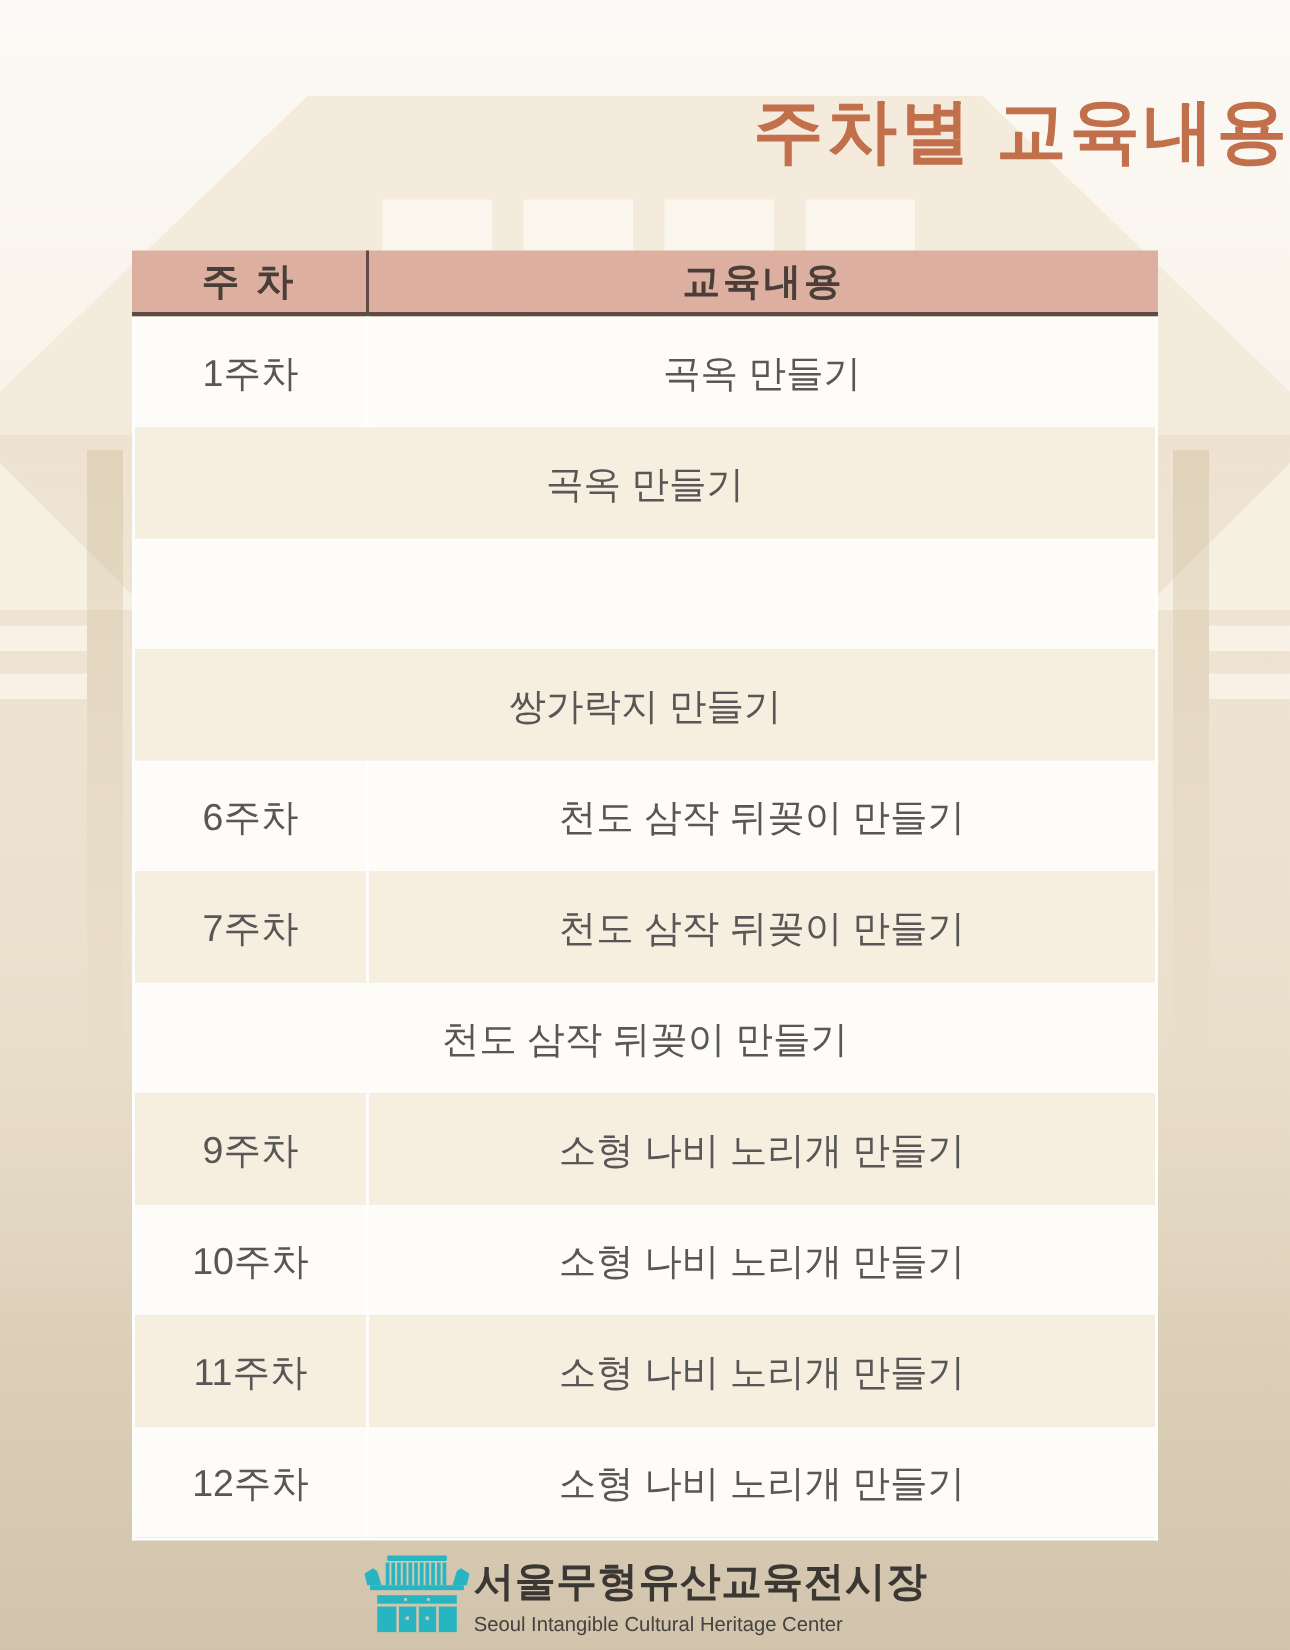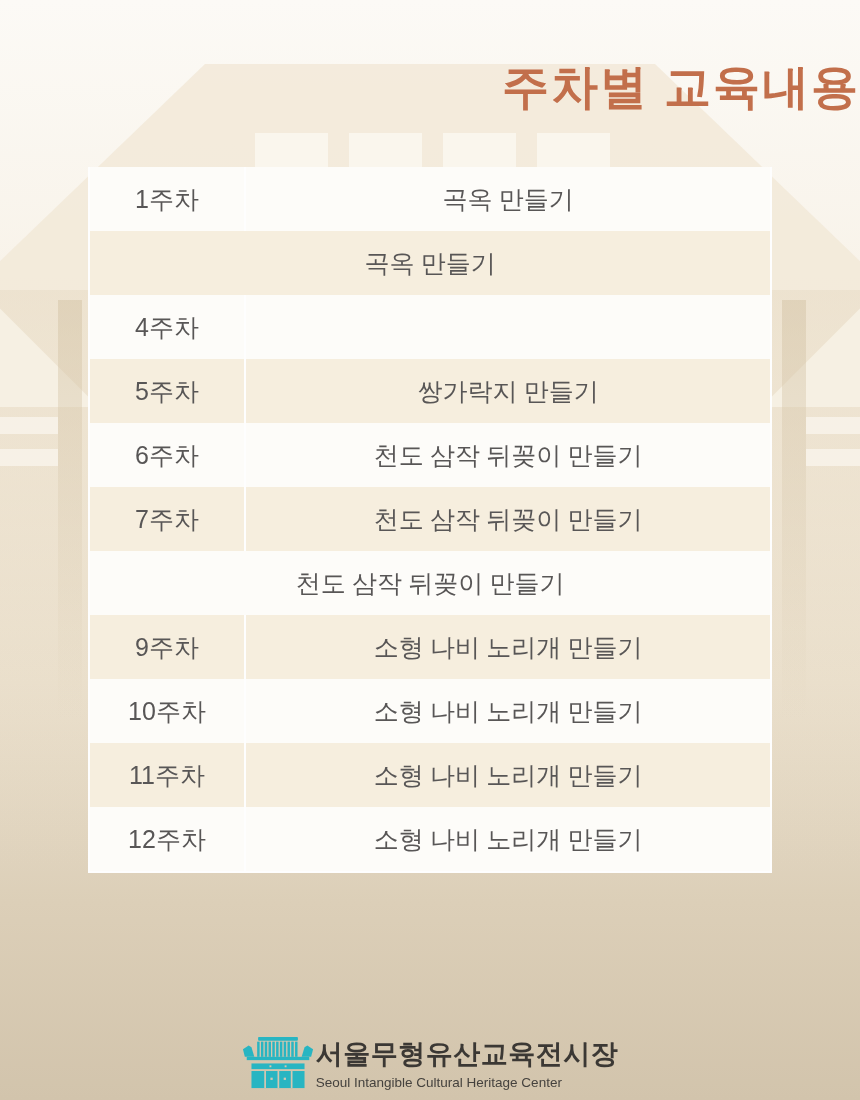--- a/index.html
+++ b/index.html
@@ -54,28 +54,28 @@
   .th {
     display:flex; align-items:center; justify-content:center;
     font-size:25px; font-weight:bold; color:#4a3e38; letter-spacing:2px;
   }
   .th-week { width:158px; border-right:2px solid #5d4c43; box-sizing:border-box; }
   .th-content { flex:1; }
   .tbody {
     border-left:2px solid #fefefe; border-right:2px solid #fefefe; border-bottom:2px solid #fefefe;
     box-sizing:border-box;
   }
-  .row { display:flex; height:64px; background:#fdfcf9; }
+  .row { display:flex; height:74px; background:#fdfcf9; }
   .row:nth-child(even) { background:#f6eede; }
   .cell {
     display:flex; align-items:center; justify-content:center;
     font-size:25px; color:#585656;
   }
   .cell-week { width:156px; border-right:2px solid #fefefe; box-sizing:border-box; }
-  .cell-content { flex:1;font-family:Liberation Serif, serif; }
+  .cell-content { flex:1; }
 
   
   .footer-logo {
     position:absolute; z-index:2; left:0; top:1034px; width:100%;
     display:flex; align-items:center; justify-content:center; gap:2px;
   }
   .logo-icon { width:72px; height:57px; }
   .logo-text { display:flex; flex-direction:column; }
   .logo-ko { font-size:27px; font-weight:bold; color:#3b3834; letter-spacing:.5px; }
   .logo-en { font-size:13.5px; color:#45423e; margin-top:3px; }
@@ -96,37 +96,39 @@
   <div class="wm-col right"></div>
   <div class="wm-band l1"></div>
   <div class="wm-band l2"></div>
   <div class="wm-band r1"></div>
   <div class="wm-band r2"></div>
 </div>
 
 <div class="page-title">주차별 교육내용</div>
 
 <div class="schedule-table">
+  <div class="thead">
+    <div class="th th-week">주 차</div>
+    <div class="th th-content">교육내용</div>
+  </div>
   <div class="tbody" id="table-body">
   <div class="row">
     <div class="cell cell-week">1주차</div>
     <div class="cell cell-content">곡옥 만들기</div>
   </div>
 
   <div class="row">
     <div class="cell cell-content">곡옥 만들기</div>
   </div>
 
 
   <div class="row">
-    <div class="cell cell-week">4주차</div>
-  </div>
-
-  <div class="row">
-    <div class="cell cell-week">5주차</div>
+  </div>
+
+  <div class="row">
     <div class="cell cell-content">쌍가락지 만들기</div>
   </div>
 
   <div class="row">
     <div class="cell cell-week">6주차</div>
     <div class="cell cell-content">천도 삼작 뒤꽂이 만들기</div>
   </div>
 
   <div class="row">
     <div class="cell cell-week">7주차</div>

